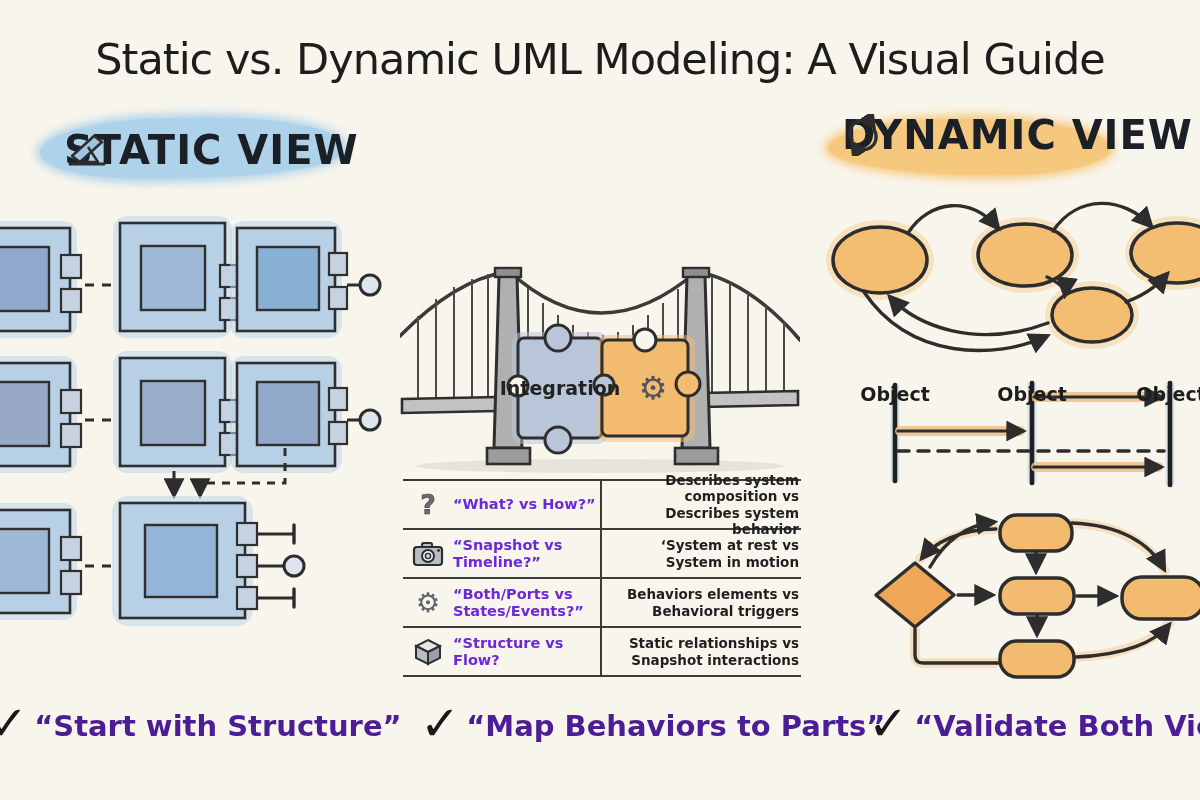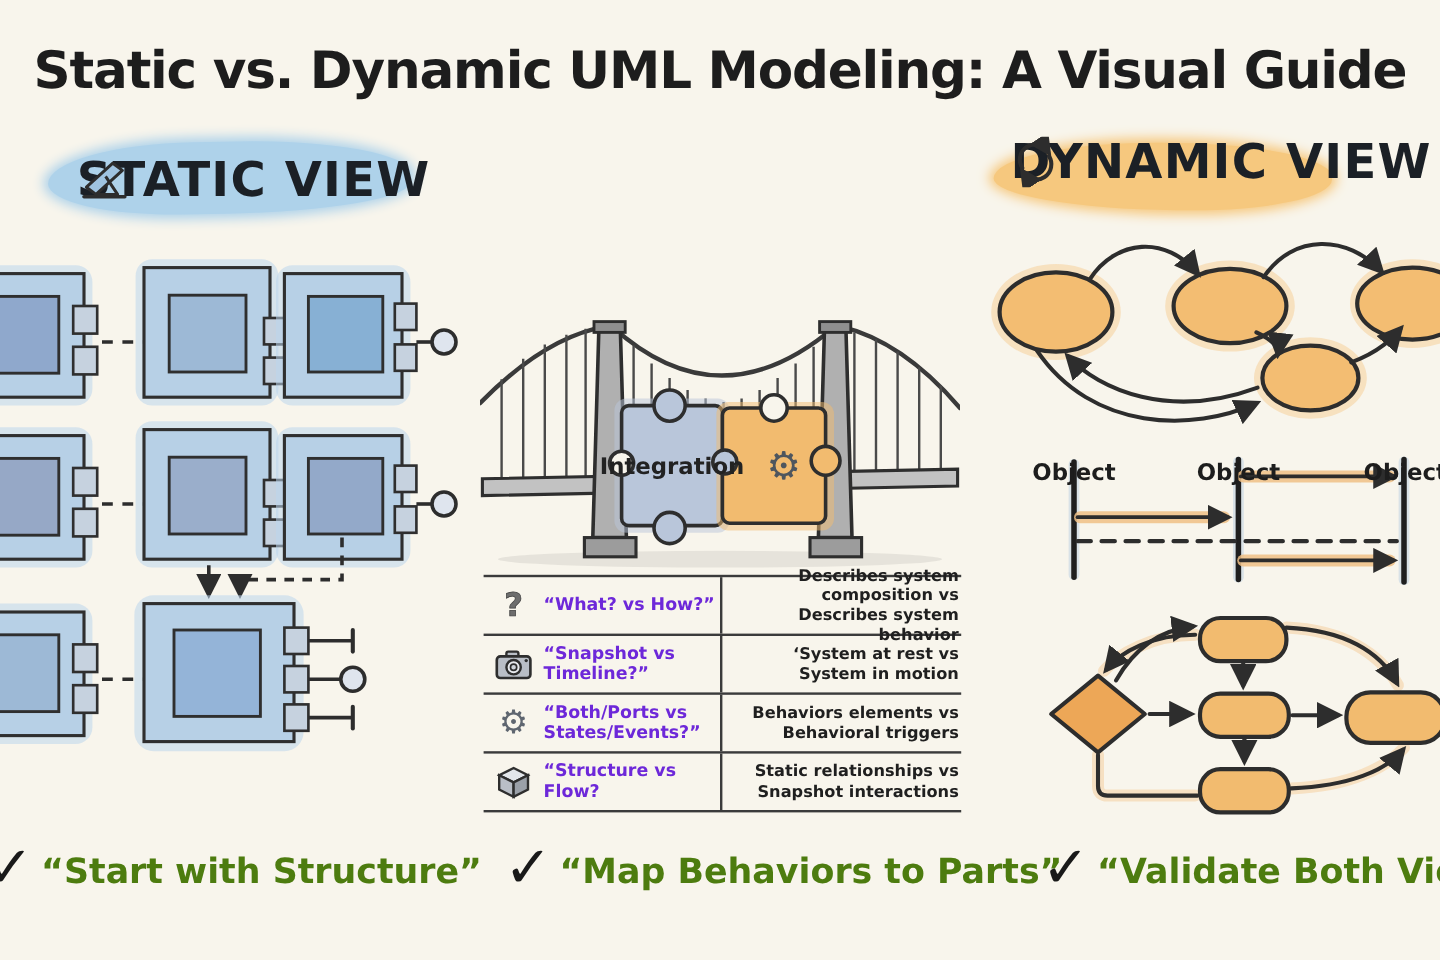--- a/index.html
+++ b/index.html
@@ -6,21 +6,21 @@
   #canvas{
     position:relative;width:1200px;height:800px;overflow:hidden;
     background:#f8f5ec;
     font-family:"DejaVu Sans","Liberation Sans",sans-serif;
     color:#232323;
   }
 
   
   #page-title{
     position:absolute;top:34px;left:0;width:1200px;margin:0;
-    text-align:center;font-size:43px;font-weight:700;letter-spacing:-1px;
+    text-align:center;font-size:43px;font-weight:400;letter-spacing:-1px;
     color:#1d1d1d;white-space:nowrap;
   }
 
   
   .hl-blob{position:absolute;z-index:0;}
   .hdr{
     position:absolute;z-index:2;display:flex;align-items:center;gap:12px;
     font-weight:700;color:#1b2026;
   }
   .hdr .label{font-size:40px;letter-spacing:1px;}
@@ -45,21 +45,21 @@
 
   
   .obj-label{
     position:absolute;top:351px;transform:translateX(-50%);
     font-size:19px;font-weight:700;color:#1d1d1d;z-index:2;white-space:nowrap;margin-top:32px;
   }
 
   
   .takeaway{position:absolute;top:703px;display:flex;align-items:flex-start;z-index:2;}
   .takeaway .check{font-size:48px;font-weight:700;line-height:1;color:#191919;margin-right:6px;transform:translateY(-4px);}
-  .takeaway .quote{font-size:29px;font-weight:600;color:#4d7c0f;white-space:nowrap;padding-top:6px;}
+  .takeaway .quote{font-size:29px;font-weight:600;color:#4c1d95;white-space:nowrap;padding-top:6px;}
 
   svg{position:absolute;overflow:hidden;}
 </style>
 </head>
 <body>
 
 <div id="canvas">
 
   <h1 id="page-title">Static vs. Dynamic UML Modeling: A Visual Guide</h1>
 

